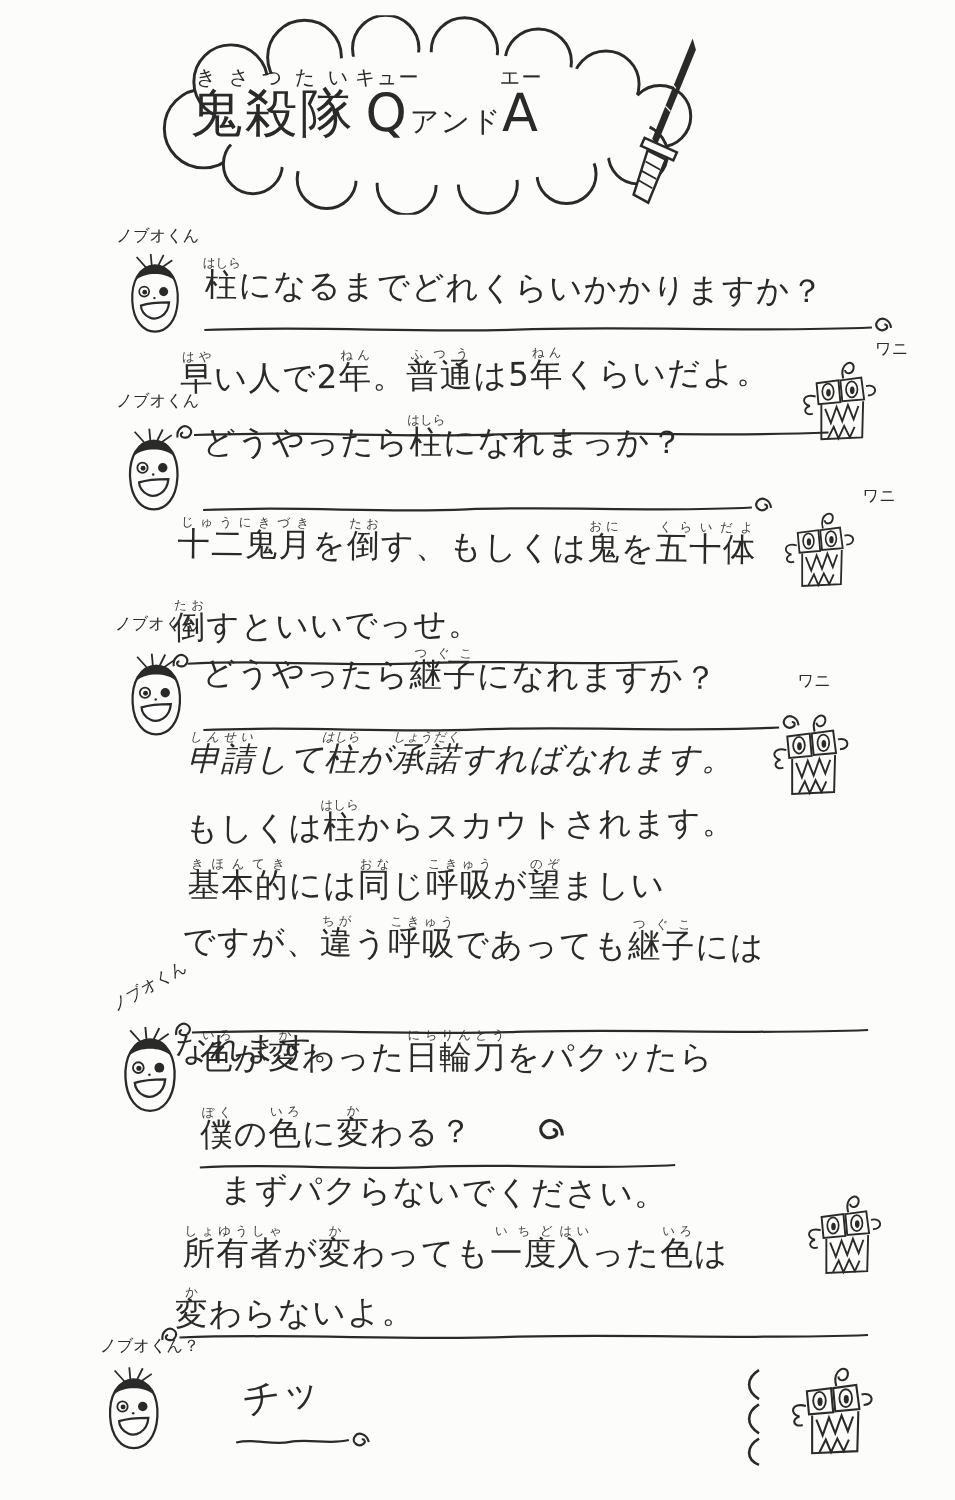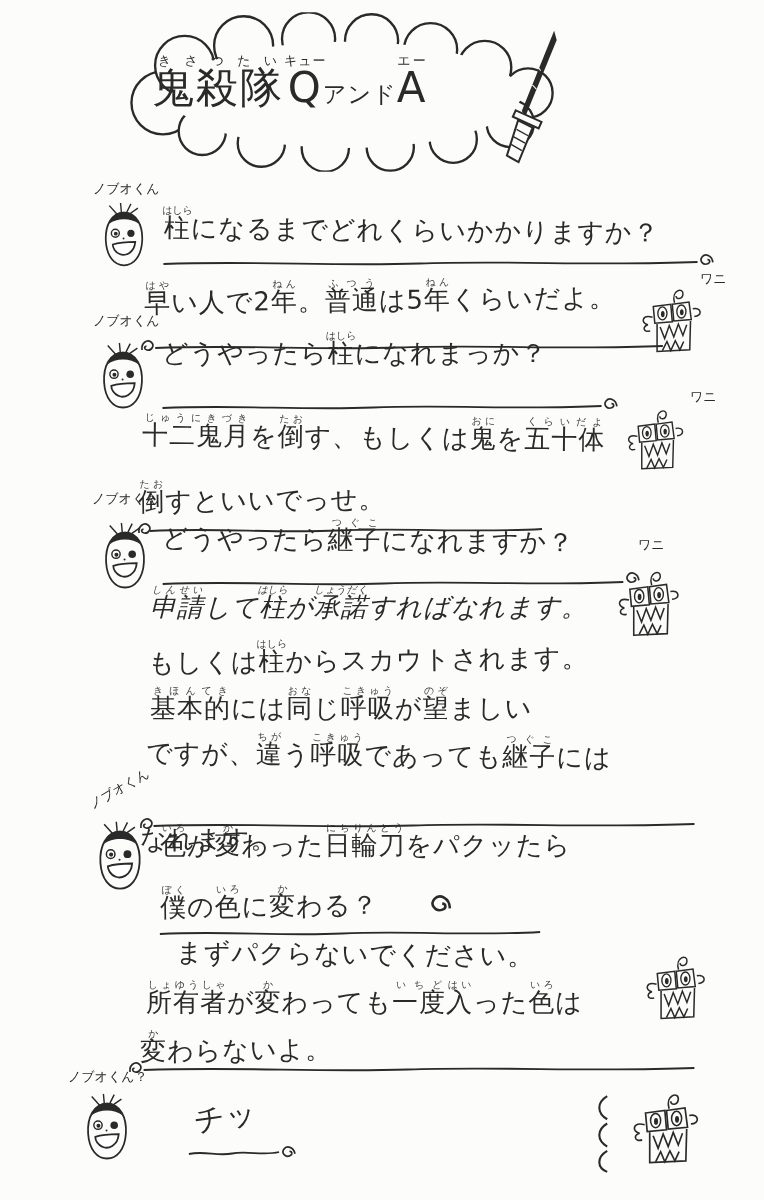--- a/index.html
+++ b/index.html
@@ -6,21 +6,21 @@
   body{
     width:764px;height:1200px;position:relative;overflow:hidden;
     background:#fcfcfa;color:#2a2a2a;
     font-family:"DejaVu Sans",sans-serif;
   }
   .abs{position:absolute;}
   .hand{font-size:26px;white-space:nowrap;letter-spacing:1px;line-height:1.15;}
   .hand ruby rt{font-size:10px;letter-spacing:0;opacity:.9;}
   .label{font-size:13px;white-space:nowrap;letter-spacing:0;}
   .title-text{font-size:42px;white-space:nowrap;letter-spacing:2px;}
-  .title-text ruby rt{font-size:13px;letter-spacing:1px;}
+  .title-text ruby rt{font-size:16px;letter-spacing:1px;}
   .small-seg{font-size:0.55em;letter-spacing:1px;}
   .uline{position:absolute;height:10px;overflow:visible;}
   .curlmark{position:absolute;width:16px;height:16px;overflow:visible;}
   .tilt-l{transform:rotate(-0.7deg);}
   .tilt-r{transform:rotate(0.6deg);}
   svg{display:block;}
 </style>
 </head>
 <body>
 
@@ -188,21 +188,21 @@
     <use href="#sym-wani"></use>
   </svg>
 <div class="abs hand tilt-l" style="left:140px;top:1028px;"><ruby>変<rt>か</rt></ruby>わらないよ。</div>
 <svg class="uline" style="left:138px;top:1064px;width:562px;" viewBox="0 0 100 10" preserveAspectRatio="none">
     <use href="#wavepath"></use>
   </svg>
 <svg class="curlmark" style="left:128px;top:1060px;" viewBox="0 0 16 16">
     <use href="#curlpath"></use>
   </svg>
 
-<div class="abs label" style="left:68px;top:1068px;">ノブオくん？</div>
+<div class="abs label" style="left:80px;top:1068px;">ノブオくん？</div>
 <svg class="abs" style="left:80px;top:1092px;width:54px;height:70px;" viewBox="0 0 60 74">
     <use href="#sym-nobuo"></use>
   </svg>
 <div class="abs hand" style="left:194px;top:1100px;font-size:30px;transform:rotate(-8deg);">チッ</div>
 <svg class="uline" style="left:188px;top:1148px;width:92px;" viewBox="0 0 100 10" preserveAspectRatio="none">
     <use href="#wavepath"></use>
   </svg>
 <svg class="curlmark" style="left:280px;top:1144px;transform:scaleX(-1) rotate(20deg);" viewBox="0 0 16 16">
     <use href="#curlpath"></use>
   </svg>

